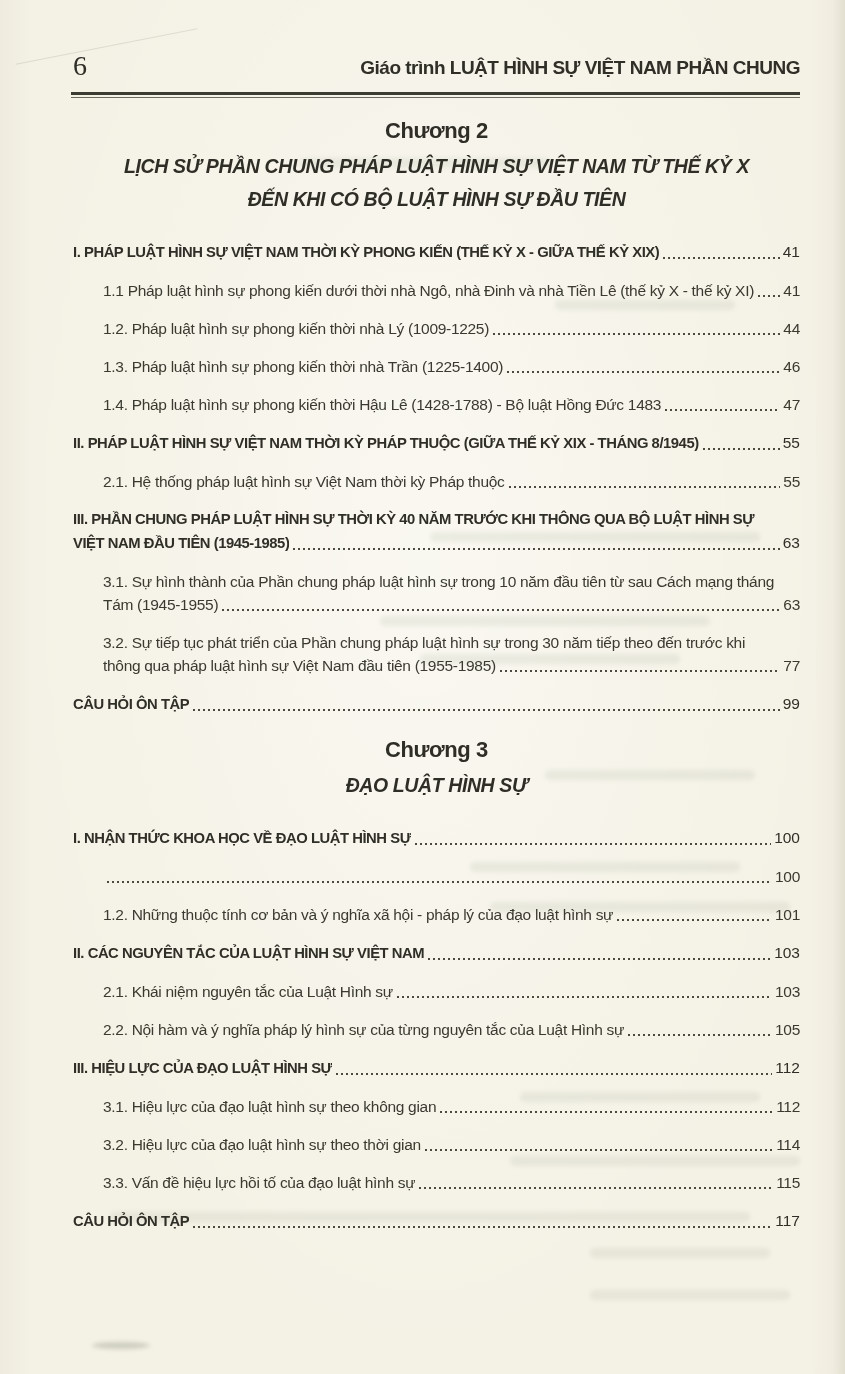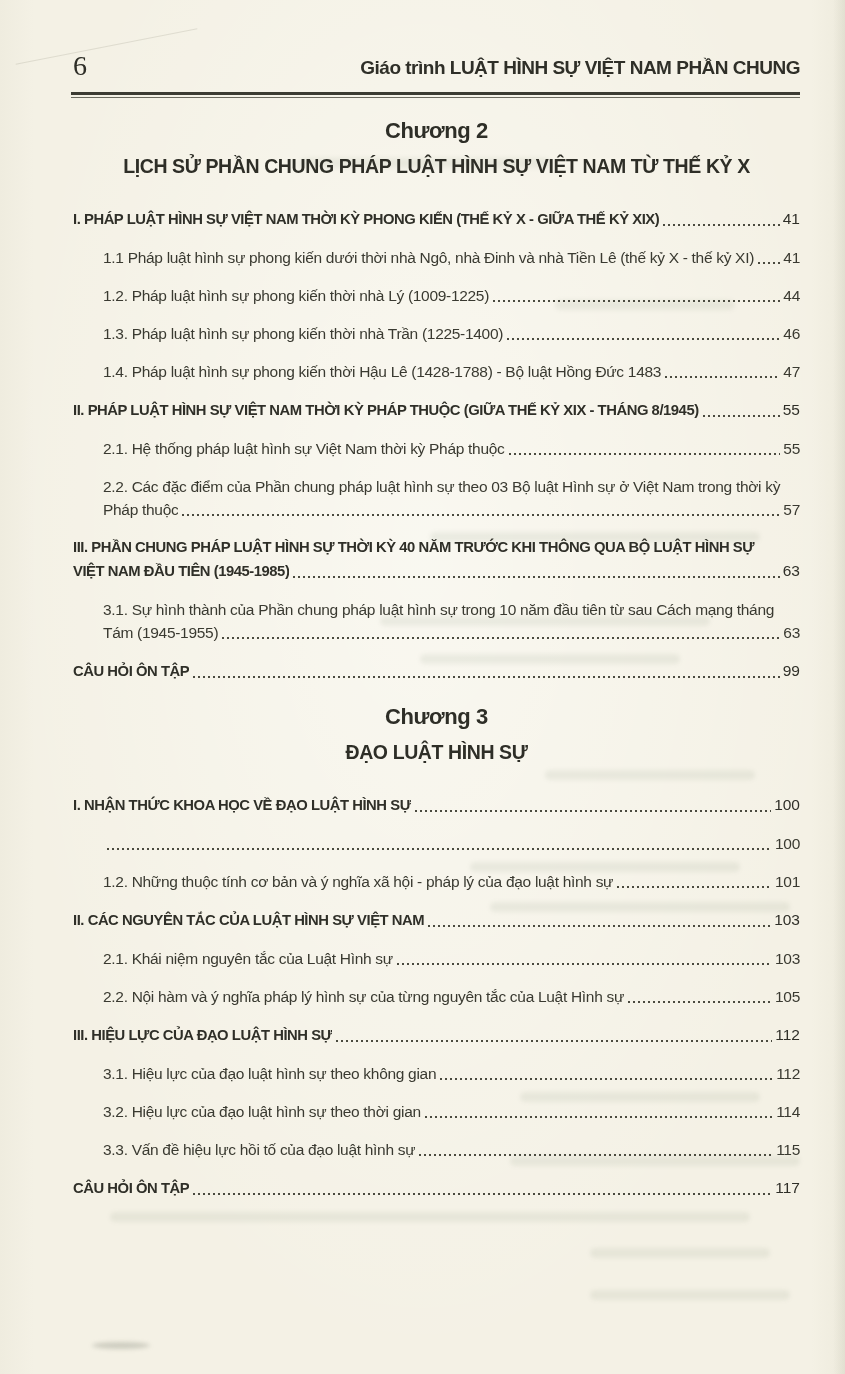--- a/index.html
+++ b/index.html
@@ -60,20 +60,21 @@
     letter-spacing: -0.4px;
     color: #2e2e27;
     margin: 12px 0 6px 0;
   }
   .ch-title-line {
     text-align: center;
     font-size: 19.5px; font-weight: 700;
     letter-spacing: -0.4px;
     line-height: 33px;
     color: #2e2e27;
+    font-style: italic;
   }
   .entries { margin-top: 24px; }
   .toc-entry { margin-bottom: 15px; }
   .toc-entry .wrapline,
   .toc-entry .row { line-height: 23px; }
   .toc-entry .row { display: flex; align-items: baseline; }
   .toc-entry .t { white-space: nowrap; flex: 0 1 auto; overflow: hidden; }
   .toc-entry .pg { flex: 0 0 auto; }
   .toc-entry .dots {
     flex: 1 1 auto; min-width: 6px;
@@ -149,20 +150,21 @@
   <div class="header-rule">
     <div class="rule-a"></div>
     <div class="rule-b"></div>
   </div>
 
   <div class="content">
     <div id="chapters">
         <section class="chapter">
           <div class="ch-label">Chương 2</div>
           <div class="ch-title-line">LỊCH SỬ PHẦN CHUNG PHÁP LUẬT HÌNH SỰ VIỆT NAM TỪ THẾ KỶ X</div>
+          <div class="ch-title-line">ĐẾN KHI CÓ BỘ LUẬT HÌNH SỰ ĐẦU TIÊN</div>
           <div class="entries">
             <div class="toc-entry section">
               <div class="row">
                 <span class="t">I. PHÁP LUẬT HÌNH SỰ VIỆT NAM THỜI KỲ PHONG KIẾN (THẾ KỶ X - GIỮA THẾ KỶ XIX)</span>
                 <span class="dots"></span>
                 <span class="pg">41</span>
               </div>
             </div>
             <div class="toc-entry sub">
               <div class="row">
@@ -199,42 +201,42 @@
                 <span class="pg">55</span>
               </div>
             </div>
             <div class="toc-entry sub">
               <div class="row">
                 <span class="t">2.1. Hệ thống pháp luật hình sự Việt Nam thời kỳ Pháp thuộc</span>
                 <span class="dots"></span>
                 <span class="pg">55</span>
               </div>
             </div>
-            <div class="toc-entry sub">
-              <div class="wrapline">2.2. Các đặc điểm của Phần chung pháp luật hình sự  theo 03 Bộ luật Hình sự ở Việt Nam trong thời kỳ</div>
-              <div class="row">
-                <span class="t">Pháp thuộc</span>
-                <span class="dots"></span>
-                <span class="pg">57</span>
-              </div>
-            </div>
             <div class="toc-entry section">
               <div class="wrapline">III. PHẦN CHUNG PHÁP LUẬT HÌNH SỰ THỜI KỲ 40 NĂM TRƯỚC KHI THÔNG QUA BỘ LUẬT HÌNH SỰ</div>
               <div class="row">
                 <span class="t">VIỆT NAM ĐẦU TIÊN (1945-1985)</span>
                 <span class="dots"></span>
                 <span class="pg">63</span>
               </div>
             </div>
             <div class="toc-entry sub">
               <div class="wrapline">3.1. Sự hình thành của Phần chung pháp luật hình sự trong 10 năm đầu tiên từ sau Cách mạng tháng</div>
               <div class="row">
                 <span class="t">Tám (1945-1955)</span>
                 <span class="dots"></span>
                 <span class="pg">63</span>
+              </div>
+            </div>
+            <div class="toc-entry sub">
+              <div class="wrapline">3.2. Sự tiếp tục phát triển của Phần chung pháp luật hình sự trong 30 năm tiếp theo đến trước khi</div>
+              <div class="row">
+                <span class="t">thông qua pháp luật hình sự  Việt Nam đầu tiên (1955-1985)</span>
+                <span class="dots"></span>
+                <span class="pg">77</span>
               </div>
             </div>
             <div class="toc-entry section">
               <div class="row">
                 <span class="t">CÂU HỎI ÔN TẬP</span>
                 <span class="dots"></span>
                 <span class="pg">99</span>
               </div>
             </div>
           </div>

